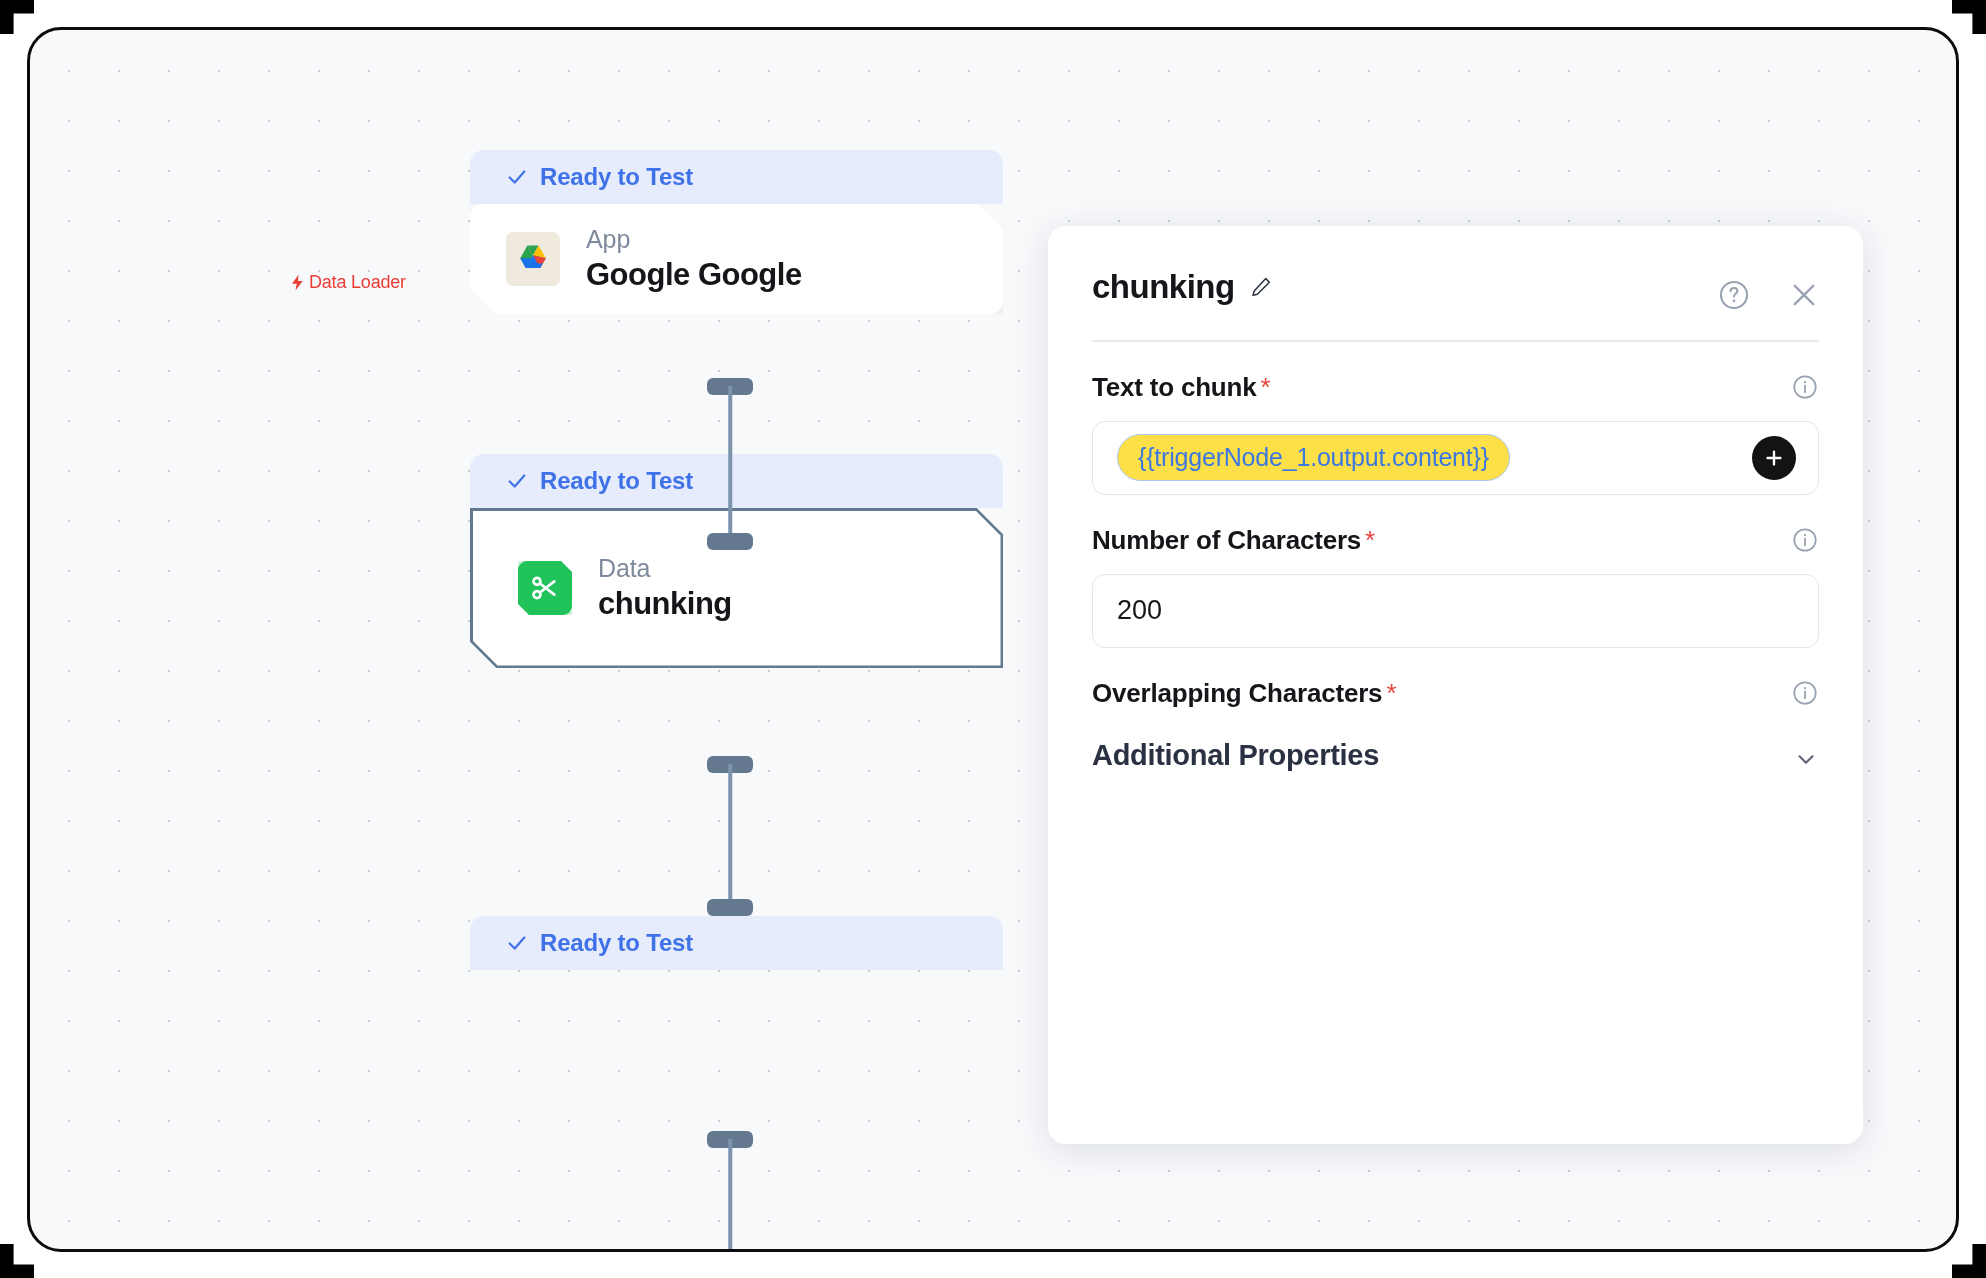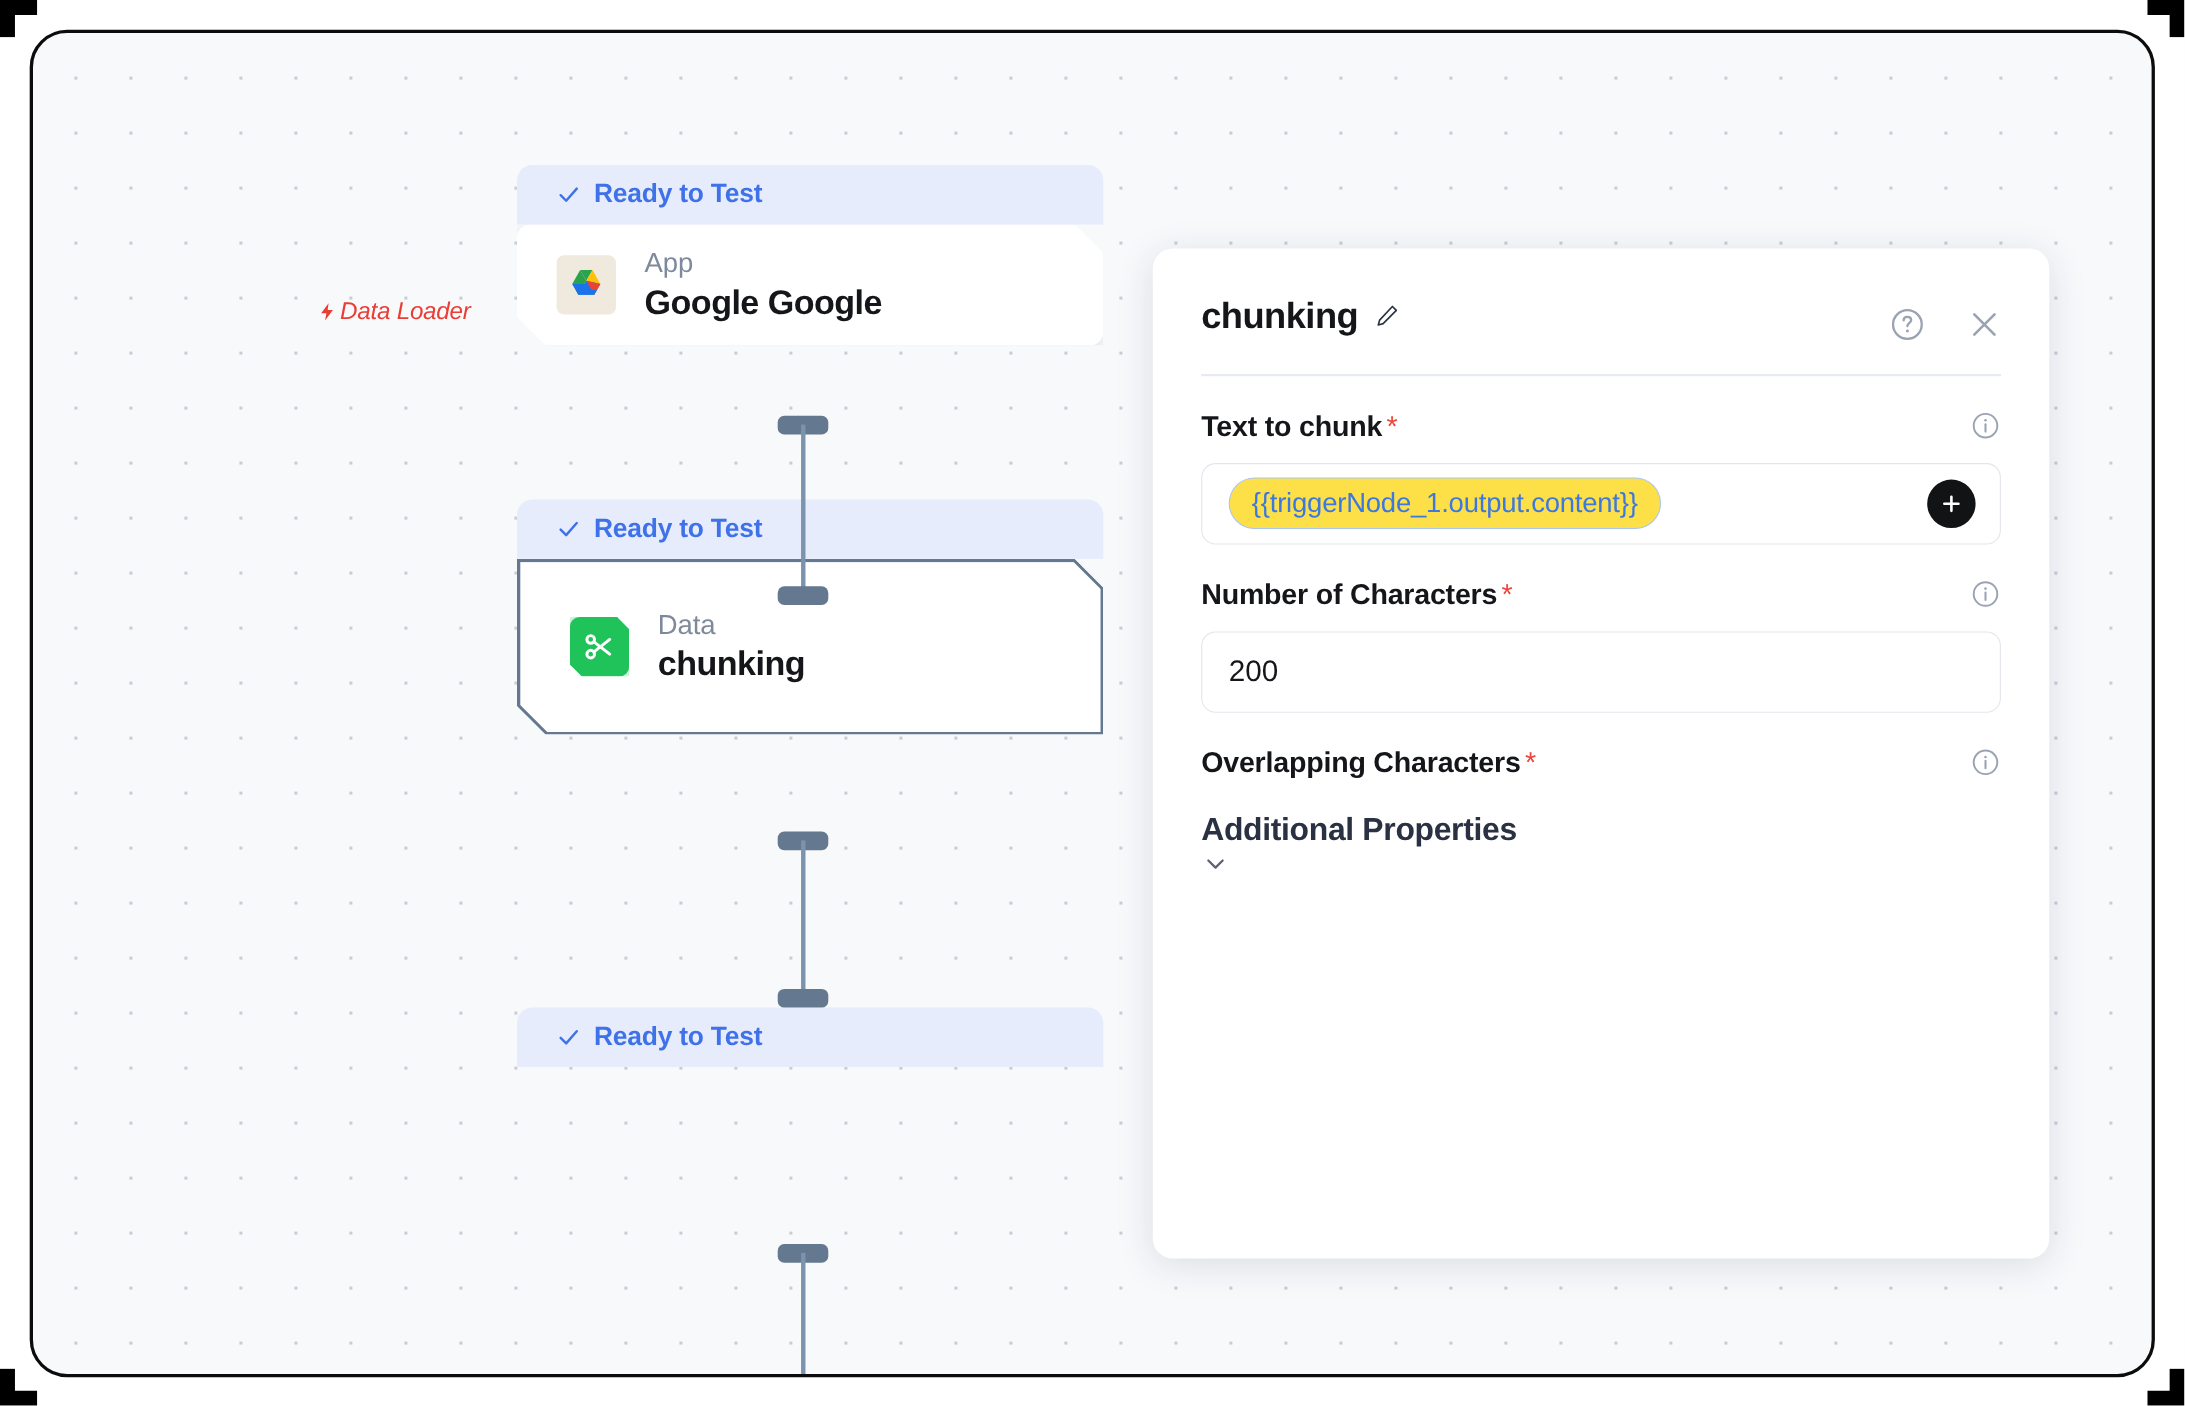--- a/index.html
+++ b/index.html
@@ -47,25 +47,24 @@
 
   
   .data-loader-label {
     position: absolute;
     left: 258px;
     top: 240px;
     display: flex;
     align-items: center;
     gap: 2px;
     color: #ea3d35;
-    font-size: 22px;
+    font-size: 18px;
     font-weight: 500;
     letter-spacing: -0.2px;
     white-space: nowrap;
-    font-style: italic;
   }
   .bolt-icon { width: 19px; height: 25px; display: block; }
 
   
   .node {
     position: absolute;
     width: 533px;
   }
   .node-status {
     height: 54px;
@@ -278,24 +277,23 @@
     justify-content: center;
     cursor: pointer;
   }
   .add-btn svg { width: 22px; height: 22px; display: block; }
 
   .field-block { margin-bottom: 30px; }
 
   .additional-row {
     margin-top: 20px;
     display: flex;
-    align-items: flex-start;
+    align-items: flex-end;
     justify-content: space-between;
     cursor: pointer;
-    flex-direction: column;
   }
   .additional-label {
     font-size: 29px;
     font-weight: 700;
     color: #2a3142;
     letter-spacing: -0.3px;
   }
   .chevron-icon { width: 26px; height: 26px; display: block; }
 </style>
 </head>

